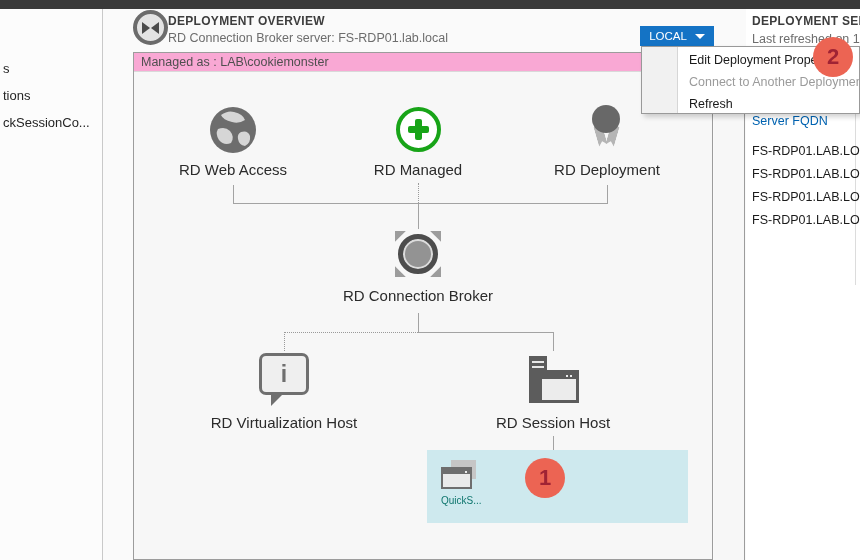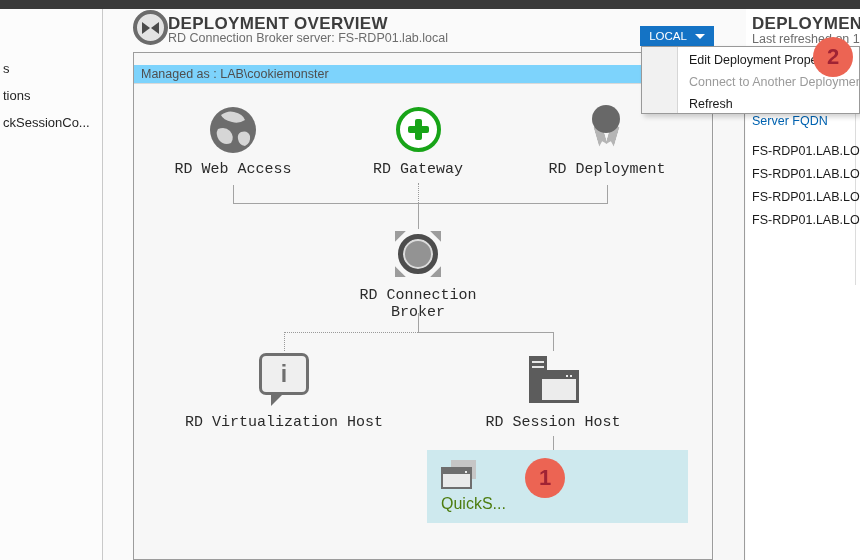--- a/index.html
+++ b/index.html
@@ -14,39 +14,39 @@
   
   .sidebar-bg{left:0;top:9px;width:102px;height:551px;background:#fcfcfc;}
   .sidebar-divider{left:102px;top:9px;width:1px;height:551px;background:#c9c9c9;}
   .side-item{left:0;width:102px;height:22px;line-height:22px;font-size:13px;color:#252525;padding-left:3px;box-sizing:border-box;overflow:hidden;}
   .side-item.selected{background:var(--accent,#1473c5);color:#fff;}
 
   
   .hdr-icon{left:133px;top:10px;width:35px;height:35px;border-radius:50%;border:4px solid #6b6b6b;background:#e3e3e3;box-sizing:border-box;display:flex;align-items:center;justify-content:center;gap:1px;}
   .tri-r{width:0;height:0;border-top:6px solid transparent;border-bottom:6px solid transparent;border-left:8px solid #4a4a4a;}
   .tri-l{width:0;height:0;border-top:6px solid transparent;border-bottom:6px solid transparent;border-right:8px solid #4a4a4a;}
-  .tile-title{font-size:17px;font-weight:bold;color:#3d3d3d;letter-spacing:.3px;}
+  .tile-title{font-size:12px;font-weight:bold;color:#3d3d3d;letter-spacing:.3px;}
   .tile-sub{font-size:12.5px;color:#6d6d6d;}
   .tasks-btn{left:640px;top:26px;width:74px;height:20px;background:var(--accent,#1473c5);color:#fff;font-size:11.5px;display:flex;align-items:center;justify-content:center;gap:8px;cursor:pointer;}
   .dd-arrow{width:0;height:0;border-left:5px solid transparent;border-right:5px solid transparent;border-top:5px solid #fff;}
 
   
   .inner{left:133px;top:52px;width:580px;height:508px;background:#f7f7f7;border:1px solid #9c9c9c;box-sizing:border-box;}
-  .managed{left:134px;top:65px;width:578px;height:19px;background:#7dd3fc;border-bottom:1px solid #d9d9d9;font-size:12.5px;color:#4f4f4f;line-height:19px;padding-left:7px;box-sizing:border-box;}
+  .managed{left:134px;top:53px;width:578px;height:19px;background:#f9a8d4;border-bottom:1px solid #d9d9d9;font-size:12.5px;color:#4f4f4f;line-height:19px;padding-left:7px;box-sizing:border-box;}
   .gap-strip{left:714px;top:52px;width:31px;height:508px;background:#f7f7f7;border-right:1px solid #9c9c9c;box-sizing:border-box;}
 
   
   .right-panel{left:746px;top:9px;width:114px;height:551px;background:#ffffff;}
   .rp-border-top{left:746px;top:110px;width:114px;height:1px;background:#9c9c9c;}
   .col-divider{left:855px;top:110px;width:1px;height:175px;background:#dcdcdc;}
   .link-blue{color:var(--link,#0063b1);}
   .srv-row{left:752px;width:120px;font-size:12.5px;color:#1b1b1b;white-space:nowrap;}
 
   
-  .node-label{font-size:15px;color:#2b2b2b;text-align:center;font-family:Liberation Mono, monospace;}
+  .node-label{font-size:15px;color:#2b2b2b;text-align:center;}
   .line{background:#a3a3a3;}
   .dotted-h{border-top:1px dotted #9a9a9a;}
   .dotted-v{border-left:1px dotted #9a9a9a;}
 
   .gateway-icon{width:45px;height:45px;border-radius:50%;border:4px solid #18a418;background:#fff;box-sizing:border-box;}
   .gw-bar{position:absolute;background:#18a418;border-radius:2px;}
 
   .award-circle{width:28px;height:28px;border-radius:50%;background:#686868;position:absolute;left:0;top:0;z-index:2;}
   .ribbon{position:absolute;width:9px;height:21px;background:#b5b5b5;top:20px;clip-path:polygon(0 0,100% 0,100% 100%,50% 78%,0 100%);}
 
@@ -122,21 +122,21 @@
       <path d="M10 24 q7 -3 12 2 q5 6 1 12 q-7 3 -12 -3 q-4 -6 -1 -11 z" fill="#d6d6d6"></path>
       <path d="M33 27 q7 -2 9 4 q1 7 -5 10 q-6 -1 -7 -7 q-1 -5 3 -7 z" fill="#d6d6d6"></path>
     </svg>
   </div>
   <div class="abs node-label" style="left:153px;top:161px;width:160px;">RD Web Access</div>
 
   <div class="abs gateway-icon" style="left:396px;top:107px;">
     <div class="gw-bar" style="left:8px;top:15px;width:21px;height:7px;"></div>
     <div class="gw-bar" style="left:15px;top:8px;width:7px;height:21px;"></div>
   </div>
-  <div class="abs node-label" style="left:338px;top:161px;width:160px;">RD Gateway</div>
+  <div class="abs node-label" style="left:338px;top:161px;width:160px;">RD Managed</div>
 
   <div class="abs" style="left:592px;top:105px;width:30px;height:48px;">
     <div class="ribbon" style="left:4px;transform:rotate(-16deg);"></div>
     <div class="ribbon" style="left:16px;transform:rotate(16deg);"></div>
     <div class="award-circle"></div>
   </div>
   <div class="abs node-label" style="left:527px;top:161px;width:160px;">RD Deployment</div>
 
   <div class="abs line" style="left:233px;top:185px;width:1px;height:18px;"></div>
   <div class="abs dotted-v" style="left:418px;top:183px;width:1px;height:20px;"></div>
@@ -180,21 +180,21 @@
   <div class="abs line" style="left:553px;top:436px;width:1px;height:14px;"></div>
 
   <div class="abs collection-hl">
     <div class="abs" style="left:14px;top:10px;width:36px;height:30px;">
       <div class="q-back"></div>
       <div class="q-front">
         <div class="q-titlebar"></div>
         <div class="win-dot" style="right:3px;top:1.5px;"></div>
       </div>
     </div>
-    <div class="abs nowrap" style="left:14px;top:45px;font-size:16px;color:#4d7c0f;">QuickS...</div>
+    <div class="abs nowrap" style="left:14px;top:45px;font-size:10px;color:#0f766e;">QuickS...</div>
   </div>
 
   <div class="abs badge" style="left:525px;top:458px;width:40px;height:40px;font-size:22px;z-index:40;">
     <span>1</span>
   </div>
 
   <div class="abs menu">
     <div class="menu-gutter"></div>
     <div class="menu-item" style="top:2px;">Edit Deployment Properties</div>
     <div class="menu-item disabled" style="top:24px;">Connect to Another Deployment</div>

